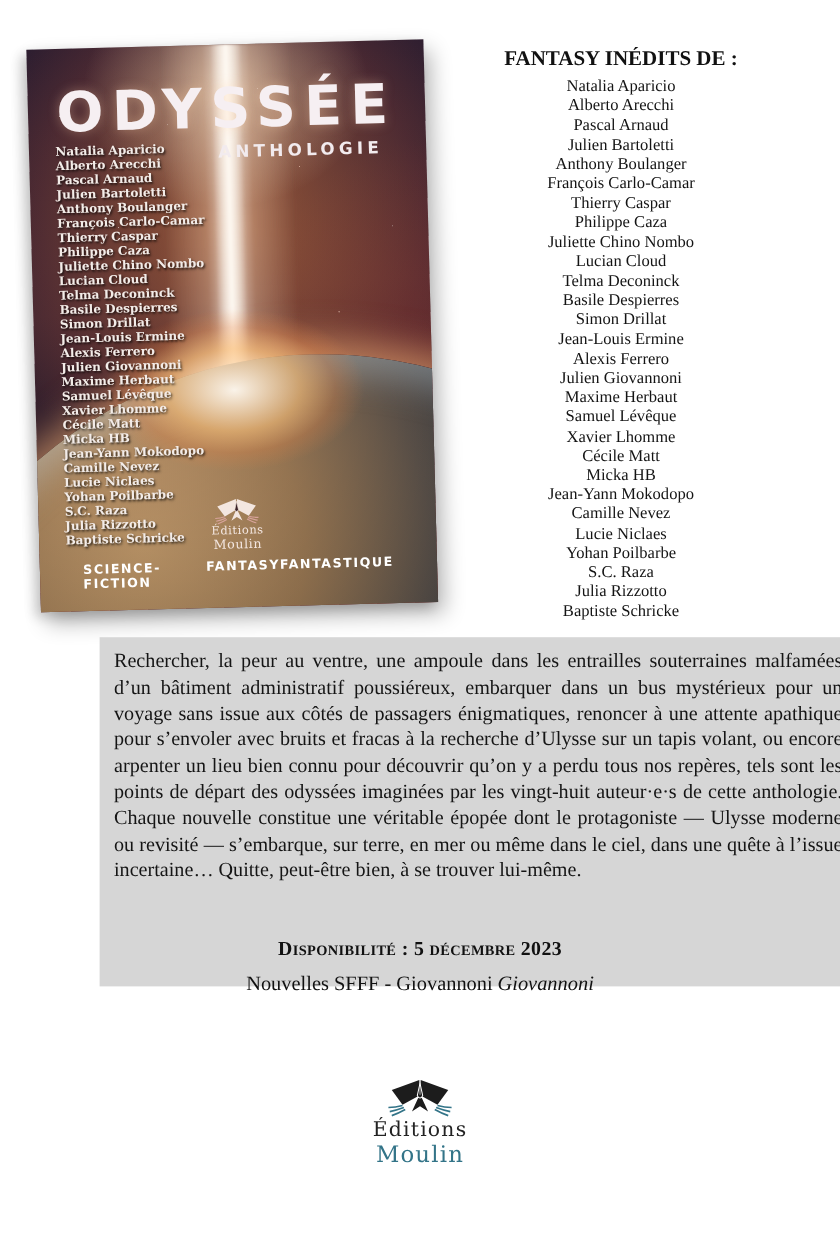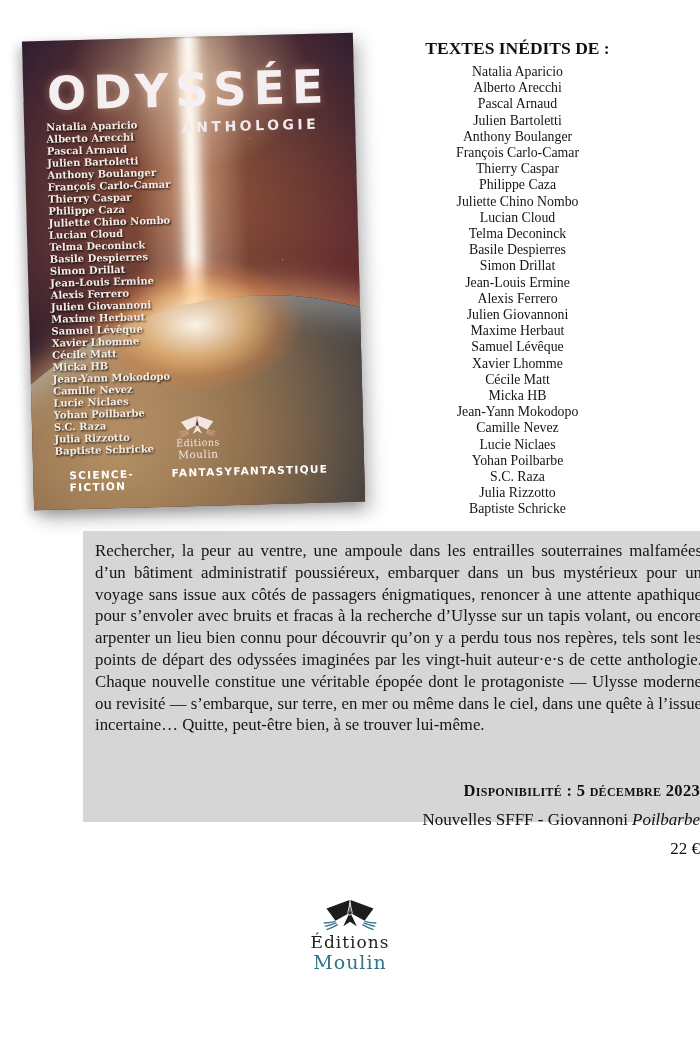--- a/index.html
+++ b/index.html
@@ -75,21 +75,21 @@
   .contributors h2 { font-size:17.5px; font-weight:bold; line-height:20px; margin-bottom:6px;
     white-space:nowrap; }
   .contributors ul { list-style:none; font-size:13.8px; line-height:16.2px; color:#141414; }
 
   
   .synopsis { position:absolute; left:35px; top:531px; width:631px; height:291px;
     background:#d6d6d6; padding:9px 12px;
     font-size:16.8px; line-height:21.8px; text-align:justify; color:#151515;margin-left:48px; }
 
   
-  .details { position:absolute; left:0; right:0; top:781px; text-align:right; }
+  .details { position:absolute; left:0; right:0; top:781px; text-align:center; }
   .availability { font-weight:bold; font-variant:small-caps; font-size:16.5px; letter-spacing:0.3px; }
   .format     { margin-top:10px; font-size:17px; }
   .collection { margin-top:9px;  font-size:17px; }
   .collection i { margin-left:4px; }
   .price      { margin-top:9px;  font-size:17px; }
 
   
   .publisher-logo { position:absolute; left:0; right:0; top:897px; text-align:center;
     font-family:"DejaVu Serif", serif; }
   .publisher-logo svg { width:56px; height:34px; display:block; margin:0 auto 2px; }
@@ -164,21 +164,21 @@
     </div>
 
     <ul class="cover-genres">
         <li>SCIENCE-FICTION</li>
         <li>FANTASY</li>
         <li>FANTASTIQUE</li>
       </ul>
   </div>
 
   <div class="contributors">
-    <h2>TEXTES INÉDITS DE :</h2>
+    <h2>FANTASY INÉDITS DE :</h2>
     <ul>
         <li>Natalia Aparicio</li>
         <li>Alberto Arecchi</li>
         <li>Pascal Arnaud</li>
         <li>Julien Bartoletti</li>
         <li>Anthony Boulanger</li>
         <li>François Carlo-Camar</li>
         <li>Thierry Caspar</li>
         <li>Philippe Caza</li>
         <li>Juliette Chino Nombo</li>
@@ -201,22 +201,21 @@
         <li>S.C. Raza</li>
         <li>Julia Rizzotto</li>
         <li>Baptiste Schricke</li>
       </ul>
   </div>
 
   <div class="synopsis">Rechercher, la peur au ventre, une ampoule dans les entrailles souterraines malfamées d’un bâtiment administratif poussiéreux, embarquer dans un bus mystérieux pour un voyage sans issue aux côtés de passagers énigmatiques, renoncer à une attente apathique pour s’envoler avec bruits et fracas à la recherche d’Ulysse sur un tapis volant, ou encore arpenter un lieu bien connu pour découvrir qu’on y a perdu tous nos repères, tels sont les points de départ des odyssées imaginées par les vingt-huit auteur·e·s de cette anthologie. Chaque nouvelle constitue une véritable épopée dont le protagoniste — Ulysse moderne ou revisité — s’embarque, sur terre, en mer ou même dans le ciel, dans une quête à l’issue incertaine… Quitte, peut-être bien, à se trouver lui-même.</div>
 
   <div class="details">
     <div class="availability">Disponibilité : 5 décembre 2023</div>
-    <div class="collection"><span>Nouvelles SFFF - Giovannoni</span><i>Poilbarbe</i></div>
-    <div class="price">22 €</div>
+    <div class="collection"><span>Nouvelles SFFF - Giovannoni</span><i>Giovannoni</i></div>
   </div>
 
   <div class="publisher-logo">
     <svg viewBox="0 0 100 60">
       <path d="M49,5 L8,20 L24,42 L49,28 Z" fill="#1c1c1c"></path>
       <path d="M51,5 L92,20 L76,42 L51,28 Z" fill="#1c1c1c"></path>
       <path d="M49,28 L38,52 L50,44 L62,52 L51,28 Z" fill="#1c1c1c"></path>
       <path d="M24,43 C17,45 10,46 3,46" stroke="#337488" stroke-width="2.4" fill="none"></path>
       <path d="M26,46 C18,49 11,51 5,52" stroke="#337488" stroke-width="2.4" fill="none"></path>
       <path d="M28,49 C21,53 14,56 8,58" stroke="#337488" stroke-width="2.4" fill="none"></path>

